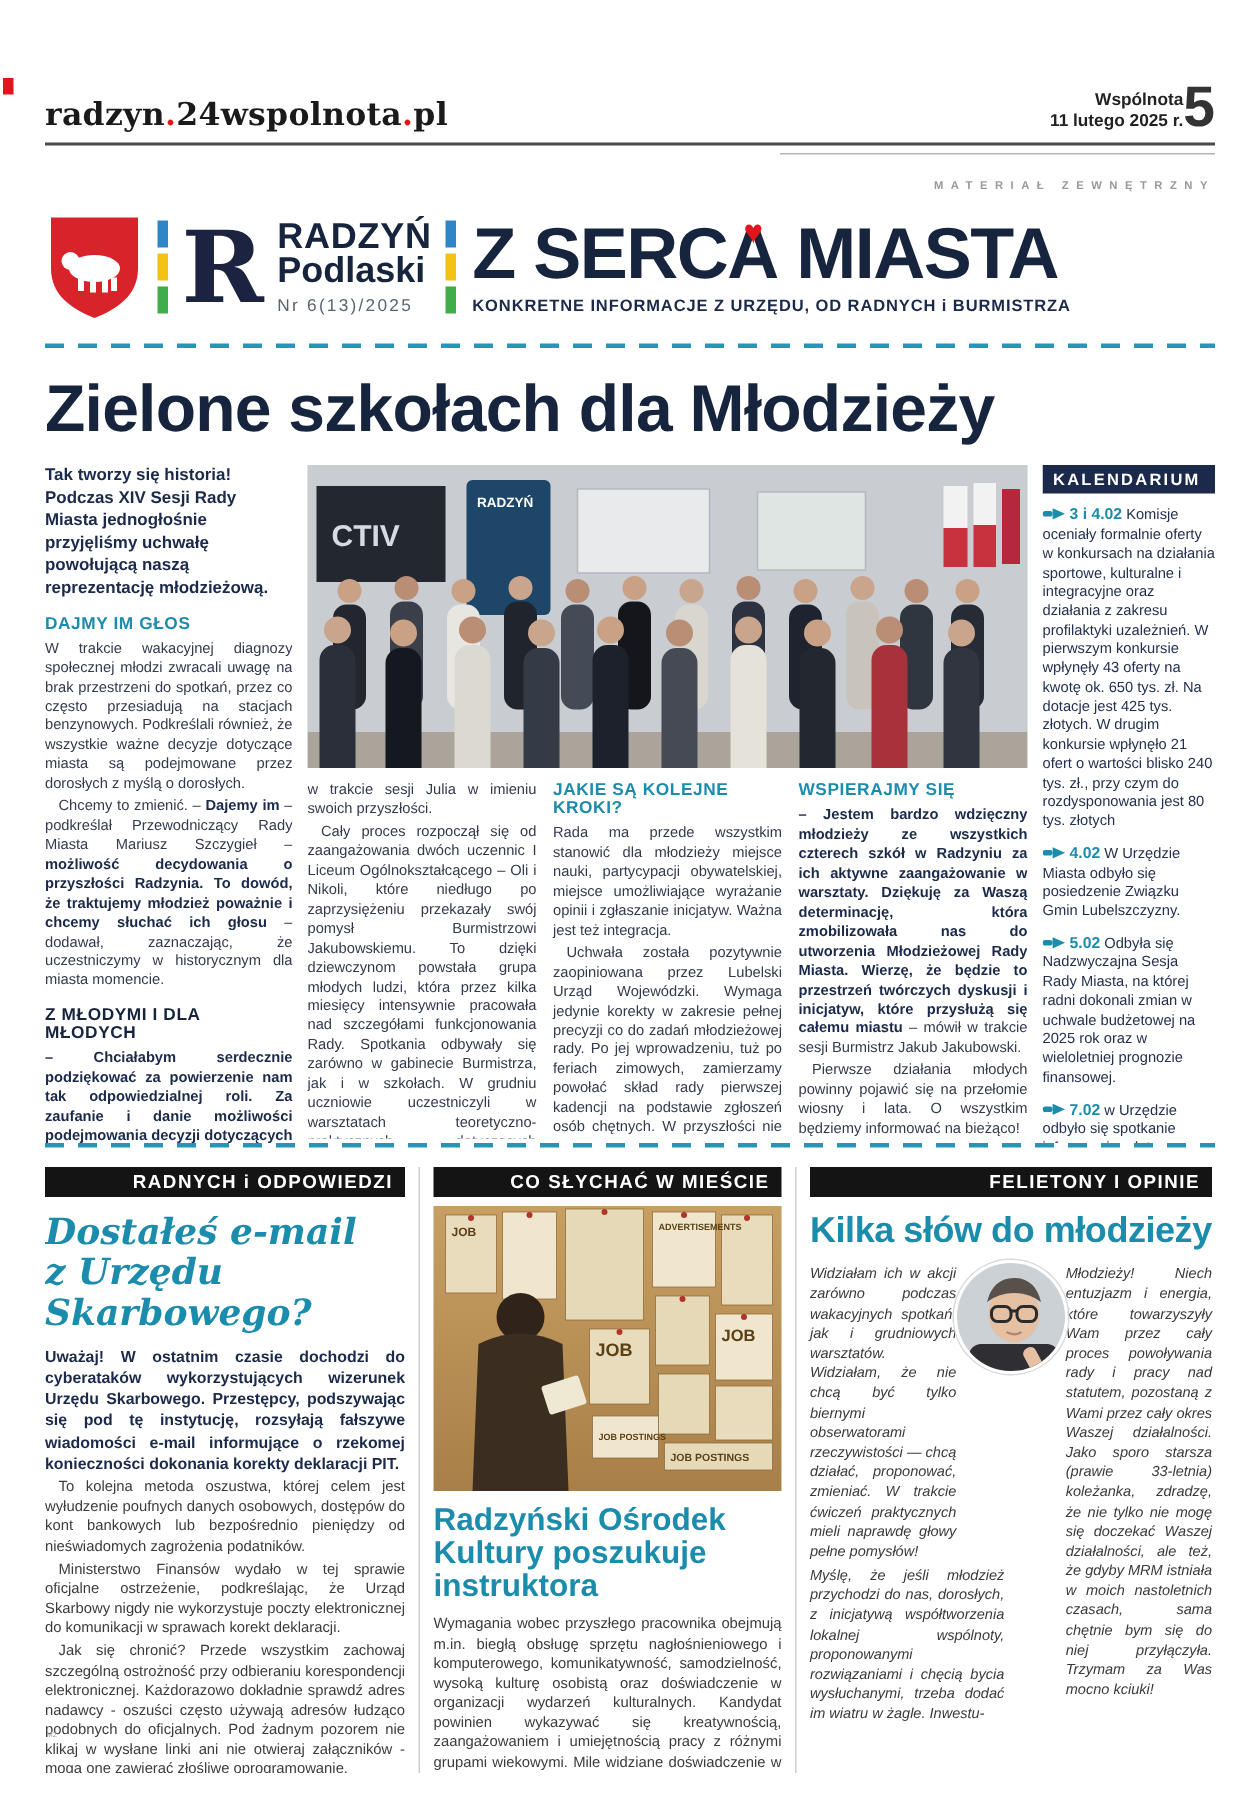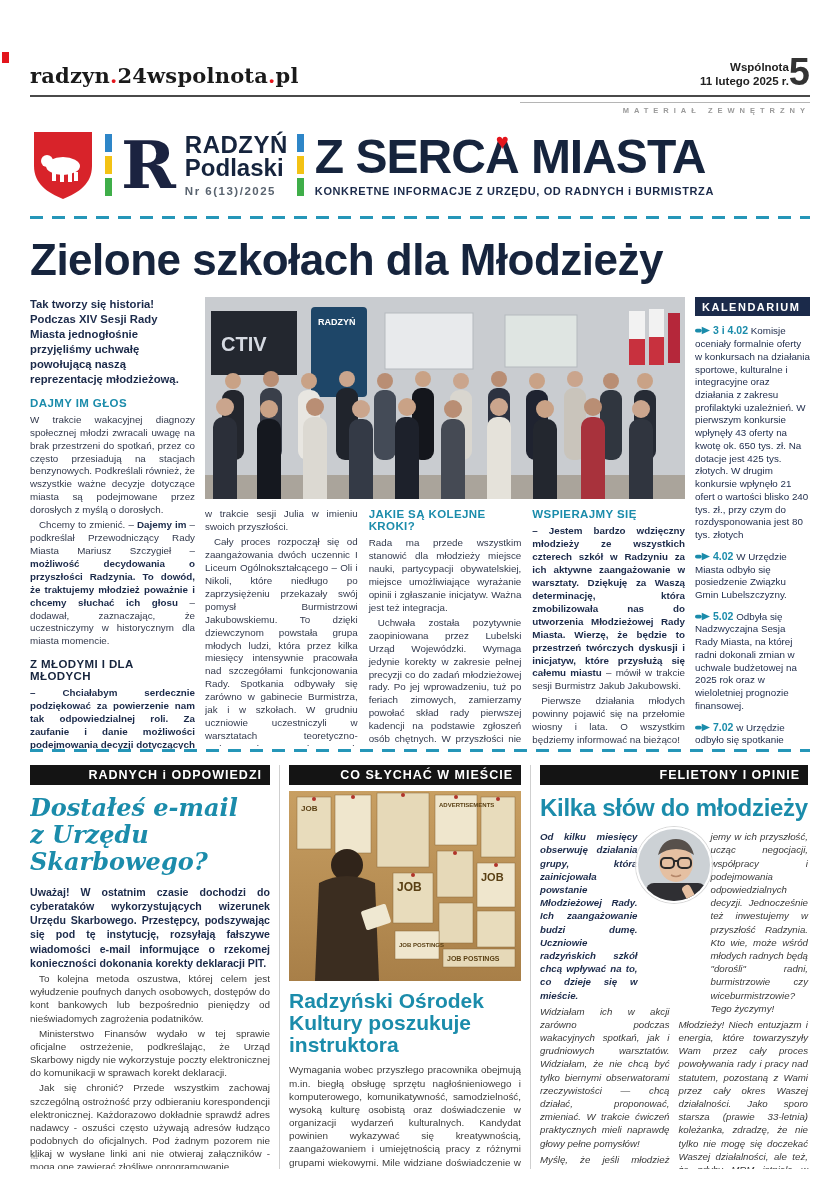--- a/index.html
+++ b/index.html
@@ -11,33 +11,33 @@
 
   
   .topbar{ margin-top:56px; display:flex; justify-content:space-between; align-items:flex-end; }
   .site{ font-family:"DejaVu Serif", serif; font-weight:bold; font-size:21px; color:#1a1a1a; letter-spacing:.2px;}
   .site .dot{ color:#e3151c; }
   .top-right{ display:flex; align-items:flex-end; }
   .dateblock{ text-align:right; font-size:11.5px; font-weight:bold; color:#222; line-height:1.25; }
   .pagenum{ font-size:38px; font-weight:bold; color:#333; line-height:.85; }
   .rule{ height:2px; background:#4a4a4a; margin-top:7px; }
   .extwrap{ display:flex; justify-content:flex-end; margin-top:5px; }
-  .ext{ border-top:1px solid #b5b5b5; padding-top:3px; width:290px; text-align:right;
+  .ext{ border-top:1px solid #b5b5b5; padding-top:16px; width:290px; text-align:right;
         font-size:7.5px; letter-spacing:5px; color:#9a9a9a; font-weight:bold; }
 
   
   .masthead{ display:flex; align-items:center; margin-top:8px; height:84px; gap:9px; }
   .tricolor{ width:7px; height:62px; display:flex; flex-direction:column; gap:4px; }
   .tricolor span{ flex:1; }
   .tc-b{ background:#2e86c8; } .tc-y{ background:#f3c214; } .tc-g{ background:#3fae49; }
   .bigR{ font-family:"DejaVu Serif", serif; font-weight:bold; font-size:66px; color:#1b2340; line-height:.9; }
   .cityblock{ line-height:.95; }
   .cityblock .c1{ font-size:24px; font-weight:bold; color:#16243d; letter-spacing:.5px;}
   .cityblock .c2{ font-size:24px; font-weight:bold; color:#16243d; }
-  .cityblock .nr{ font-size:11.5px; color:#5a6470; letter-spacing:1.5px; margin-top:6px; font-weight:bold;}
+  .cityblock .nr{ font-size:11.5px; color:#5a6470; letter-spacing:1.5px; margin-top:6px; font-weight:normal;}
   .titleblock{ flex:1; padding-left:2px; }
   .bigtitle{ font-size:48px; font-weight:800; color:#16243d; letter-spacing:-1px; line-height:1; white-space:nowrap;}
   .a-heart{ position:relative; display:inline-block; }
   .a-heart .hrt{ position:absolute; left:50%; top:-2px; transform:translateX(-50%);
                  font-style:normal; font-size:22px; color:#e3151c; line-height:1; }
   .subtitle{ font-size:11px; font-weight:bold; color:#1b2a4a; letter-spacing:.6px; margin-top:4px; white-space:nowrap;}
 
   .dash{ height:3px; background:repeating-linear-gradient(90deg,#2596b8 0 13px,transparent 13px 22px); }
   .dash.mt{ margin-top:9px; }
 
@@ -392,26 +392,24 @@
             <ellipse cx="38" cy="34" rx="17" ry="19" fill="#e5c0a2"></ellipse>
             <path d="M20 26 q4 -16 18 -16 q14 0 18 16 q-8 -6 -18 -6 q-10 0 -18 6 Z" fill="#57504b"></path>
             <rect x="23" y="29" width="13" height="10" rx="4" fill="none" stroke="#2b2b2b" stroke-width="2"></rect>
             <rect x="40" y="29" width="13" height="10" rx="4" fill="none" stroke="#2b2b2b" stroke-width="2"></rect>
             <line x1="36" y1="32" x2="40" y2="32" stroke="#2b2b2b" stroke-width="2"></line>
             <path d="M33 46 q5 3 10 0" stroke="#b5876a" stroke-width="1.5" fill="none"></path>
             <rect x="46" y="56" width="9" height="18" rx="4" fill="#e5c0a2" transform="rotate(-28 50 64)"></rect>
           </svg>
         </div>
         <div class="fel-colA">
-          <p class="fel-p boldnavy">Od kilku miesięcy obserwuję działania grupy, która zainicjowała powstanie Młodzieżowej Rady. Ich zaangażowanie budzi dumę. Uczniowie radzyńskich szkół chcą wpływać na to, co dzieje się w mieście.</p>
           <p class="fel-p">Widziałam ich w akcji zarówno podczas wakacyjnych spotkań, jak i grudniowych warsztatów. Widziałam, że nie chcą być tylko biernymi obserwatorami rzeczywistości — chcą działać, proponować, zmieniać. W trakcie ćwiczeń praktycznych mieli naprawdę głowy pełne pomysłów!</p>
           <p class="fel-p">Myślę, że jeśli młodzież przychodzi do nas, dorosłych, z inicjatywą współtworzenia lokalnej wspólnoty, proponowanymi rozwiązaniami i chęcią bycia wysłuchanymi, trzeba dodać im wiatru w żagle. Inwestu-</p>
         </div>
         <div class="fel-colB">
-          <p class="fel-p">jemy w ich przyszłość, ucząc negocjacji, współpracy i podejmowania odpowiedzialnych decyzji. Jednocześnie też inwestujemy w przyszłość Radzynia. Kto wie, może wśród młodych radnych będą "dorośli" radni, burmistrzowie czy wiceburmistrzowie? Tego życzymy!</p>
           <p class="fel-p">Młodzieży! Niech entuzjazm i energia, które towarzyszyły Wam przez cały proces powoływania rady i pracy nad statutem, pozostaną z Wami przez cały okres Waszej działalności. Jako sporo starsza (prawie 33-letnia) koleżanka, zdradzę, że nie tylko nie mogę się doczekać Waszej działalności, ale też, że gdyby MRM istniała w moich nastoletnich czasach, sama chętnie bym się do niej przyłączyła. Trzymam za Was mocno kciuki!</p>
 
         </div>
       </div>
     </div>
   </div>
 
   <div class="footer-mark">M2</div>
 </div>
 

